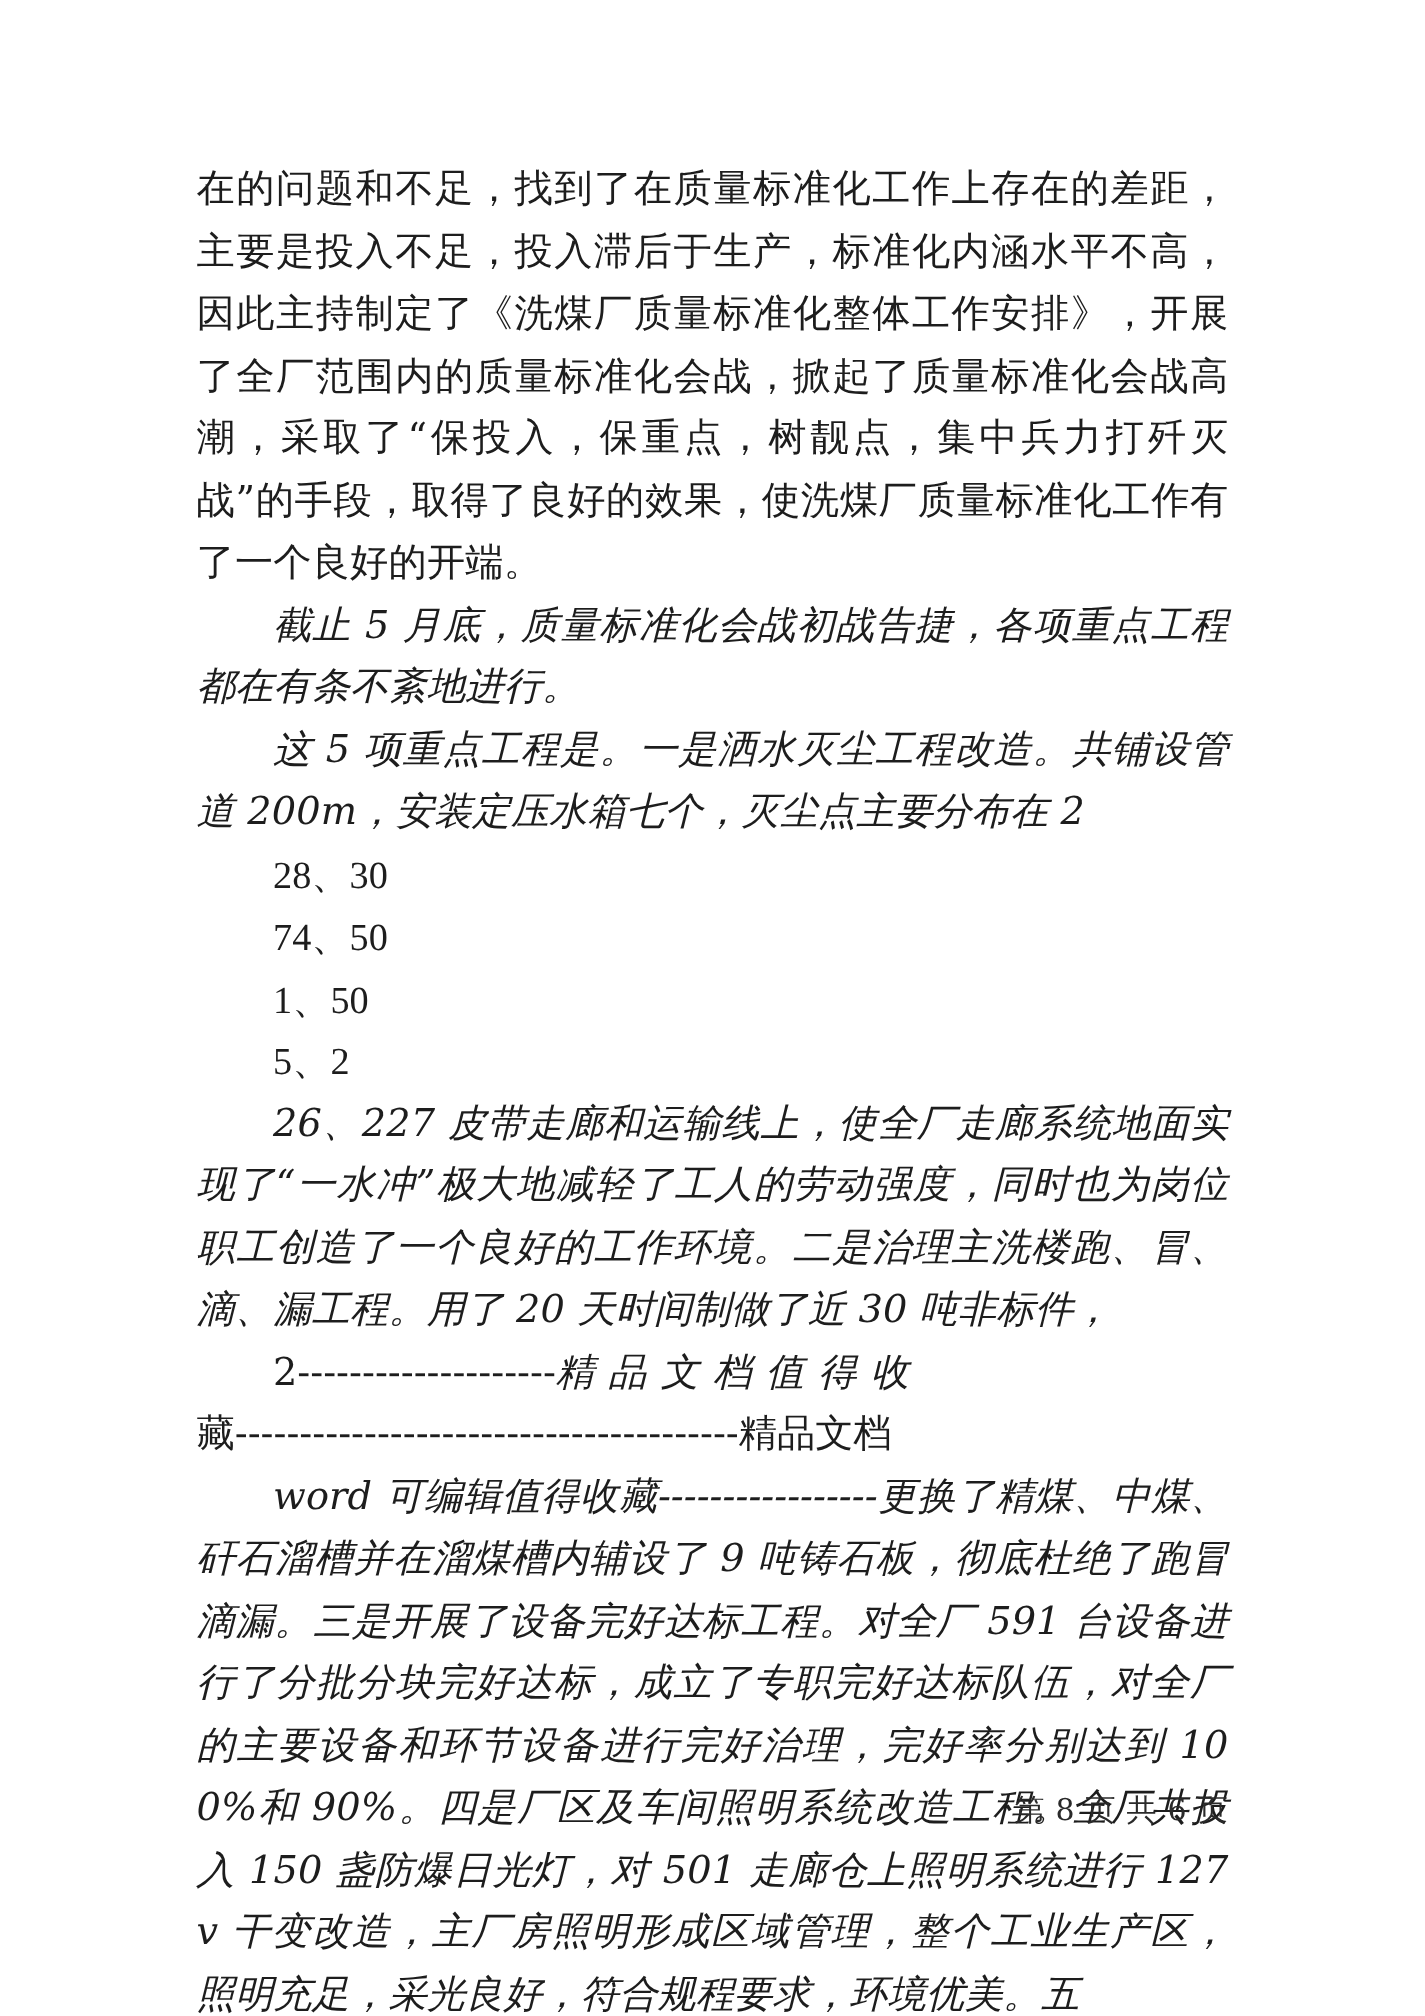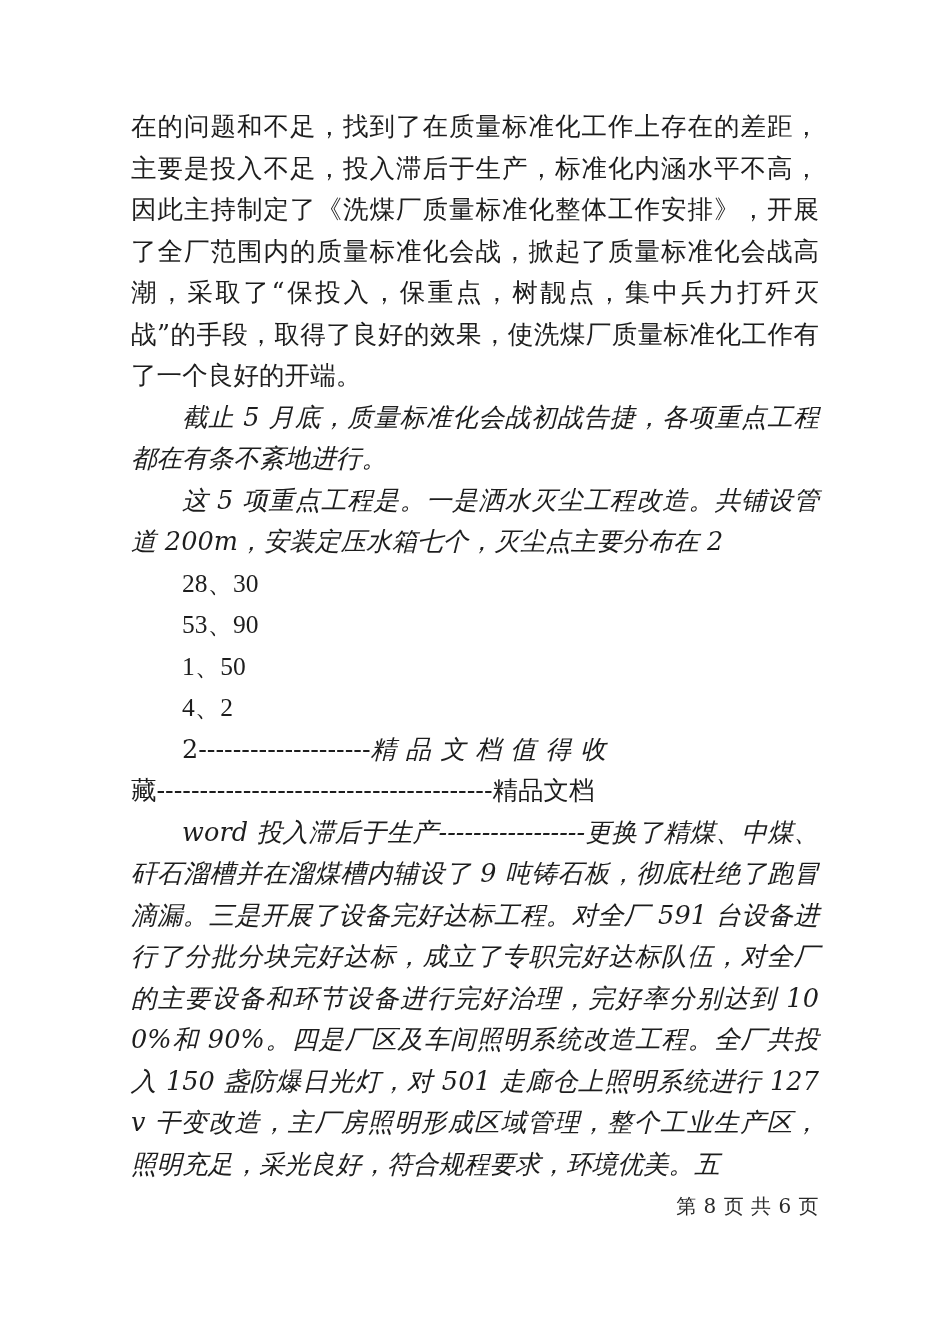--- a/index.html
+++ b/index.html
@@ -109,35 +109,36 @@
   <div class="text-column">
 
     <p class="para">在的问题和不足，找到了在质量标准化工作上存在的差距，主要是投入不足，投入滞后于生产，标准化内涵水平不高，因此主持制定了《洗煤厂质量标准化整体工作安排》，开展了全厂范围内的质量标准化会战，掀起了质量标准化会战高潮，采取了“保投入，保重点，树靓点，集中兵力打歼灭战”的手段，取得了良好的效果，使洗煤厂质量标准化工作有了一个良好的开端。</p>
 
     <p class="para indent">截止 5 月底，质量标准化会战初战告捷，各项重点工程都在有条不紊地进行。</p>
 
     <p class="para indent">这 5 项重点工程是。一是洒水灭尘工程改造。共铺设管道 200m，安装定压水箱七个，灭尘点主要分布在 2</p>
 
     <ul class="num-list">
       <li>28、30</li>
-      <li>53、90</li>
+      <li>74、50</li>
       <li>1、50</li>
-      <li>4、2</li>
+      <li>5、2</li>
     </ul>
 
+    <p class="para indent">26、227 皮带走廊和运输线上，使全厂走廊系统地面实现了“一水冲”极大地减轻了工人的劳动强度，同时也为岗位职工创造了一个良好的工作环境。二是治理主洗楼跑、冒、滴、漏工程。用了 20 天时间制做了近 30 吨非标件，</p>
 
     <p class="wm-line indent">
       <span class="nowrap">2</span><span class="dashes">--------------------</span><span class="wm-spread">精品文档值得收</span>
     </p>
 
     <p class="wm-line">
       <span>藏</span><span class="dashes">---------------------------------------</span><span>精品文档</span>
     </p>
 
     <p class="para indent">
-      <span>word 投入滞后于生产</span><span class="dashes">-----------------</span><span>更换了精煤、中煤、矸石溜槽并在溜煤槽内辅设了 9 吨铸石板，彻底杜绝了跑冒滴漏。三是开展了设备完好达标工程。对全厂 591 台设备进行了分批分块完好达标，成立了专职完好达标队伍，对全厂的主要设备和环节设备进行完好治理，完好率分别达到 100%和 90%。四是厂区及车间照明系统改造工程。全厂共投入 150 盏防爆日光灯，对 501 走廊仓上照明系统进行 127v 干变改造，主厂房照明形成区域管理，整个工业生产区，照明充足，采光良好，符合规程要求，环境优美。五</span>
+      <span>word 可编辑值得收藏</span><span class="dashes">-----------------</span><span>更换了精煤、中煤、矸石溜槽并在溜煤槽内辅设了 9 吨铸石板，彻底杜绝了跑冒滴漏。三是开展了设备完好达标工程。对全厂 591 台设备进行了分批分块完好达标，成立了专职完好达标队伍，对全厂的主要设备和环节设备进行完好治理，完好率分别达到 100%和 90%。四是厂区及车间照明系统改造工程。全厂共投入 150 盏防爆日光灯，对 501 走廊仓上照明系统进行 127v 干变改造，主厂房照明形成区域管理，整个工业生产区，照明充足，采光良好，符合规程要求，环境优美。五</span>
     </p>
 
   </div>
 
   <div class="footer">第 8 页 共 6 页</div>
 
 </div>
 
 </body></html>

